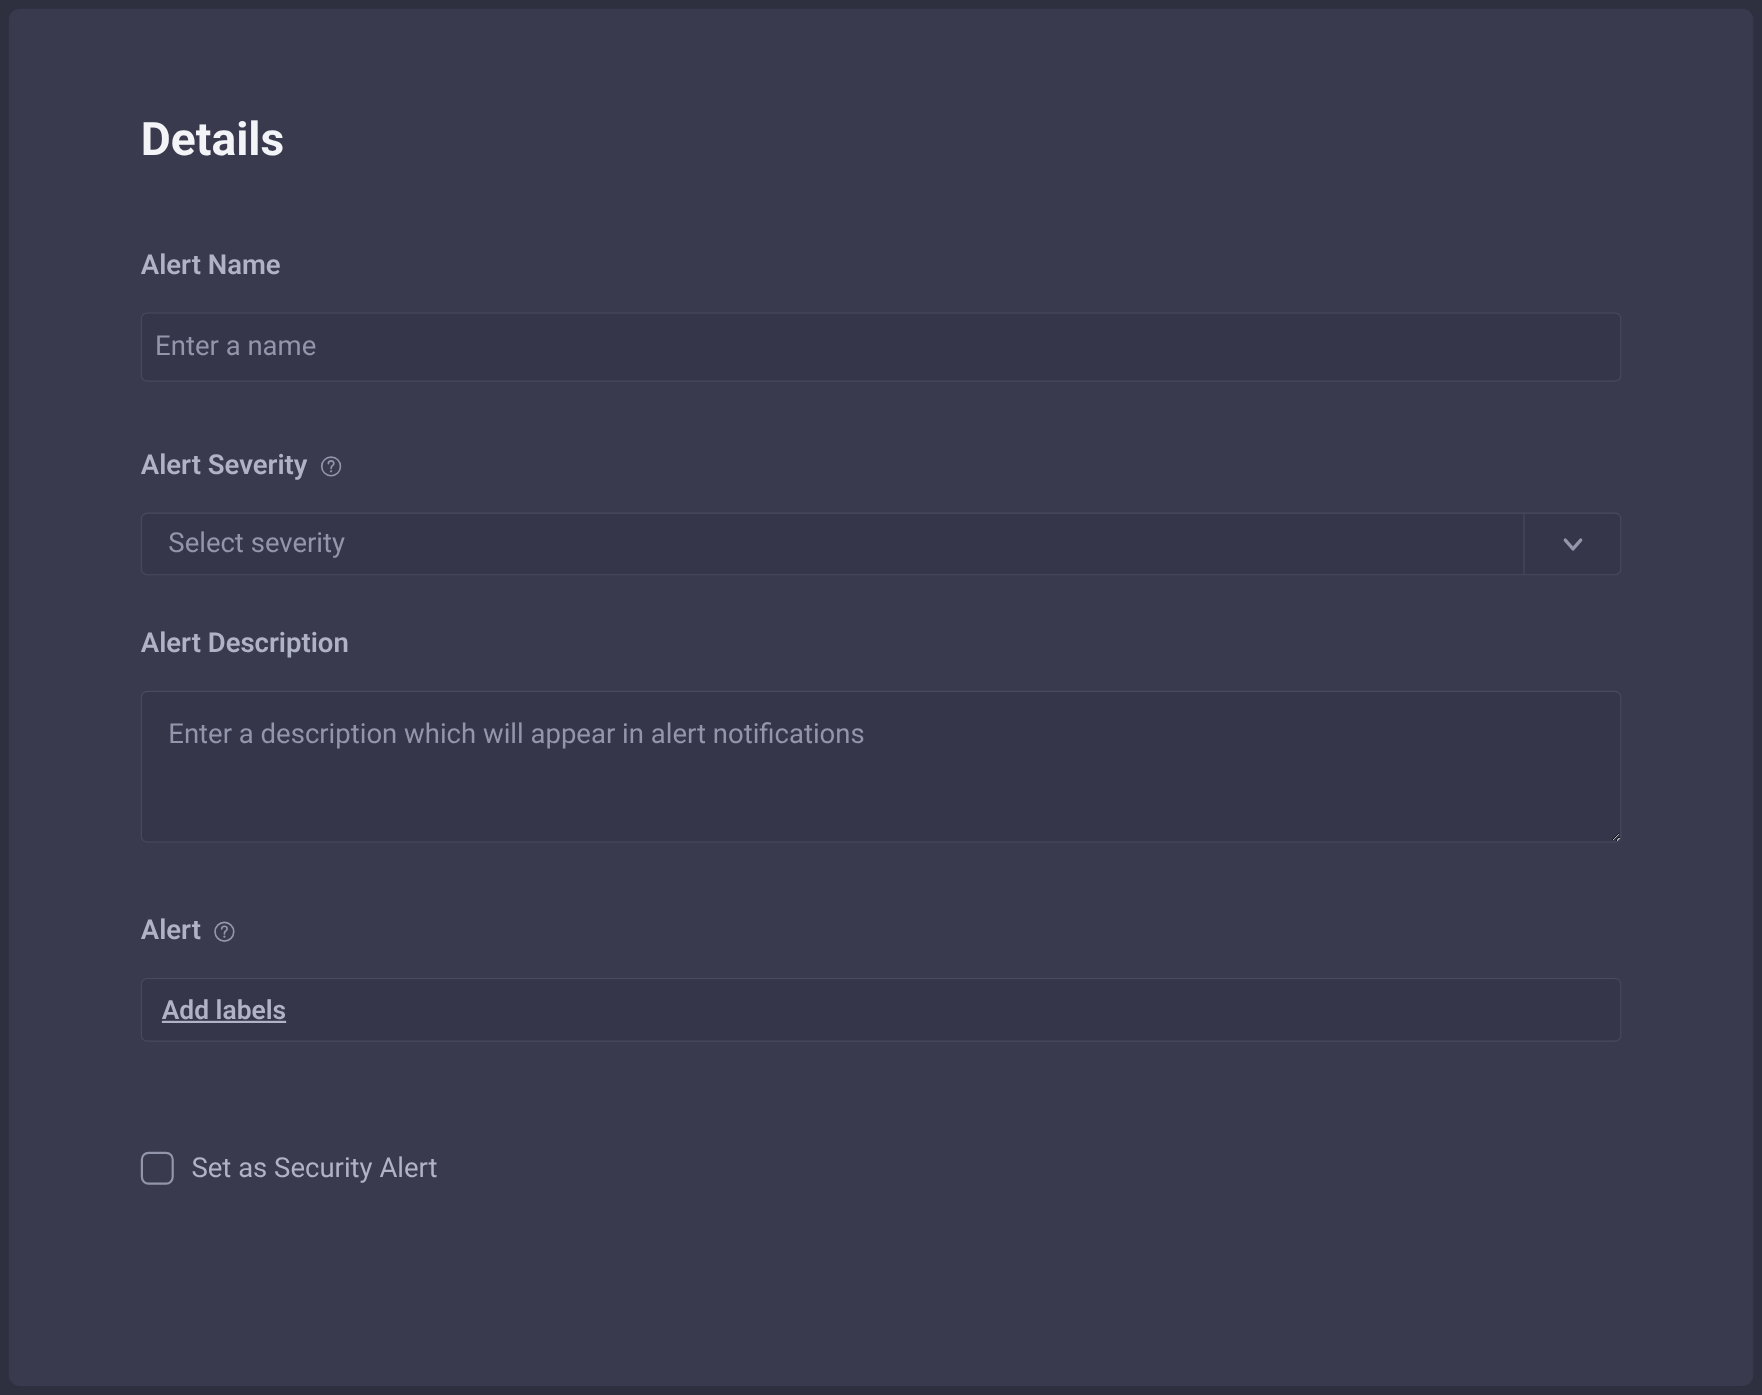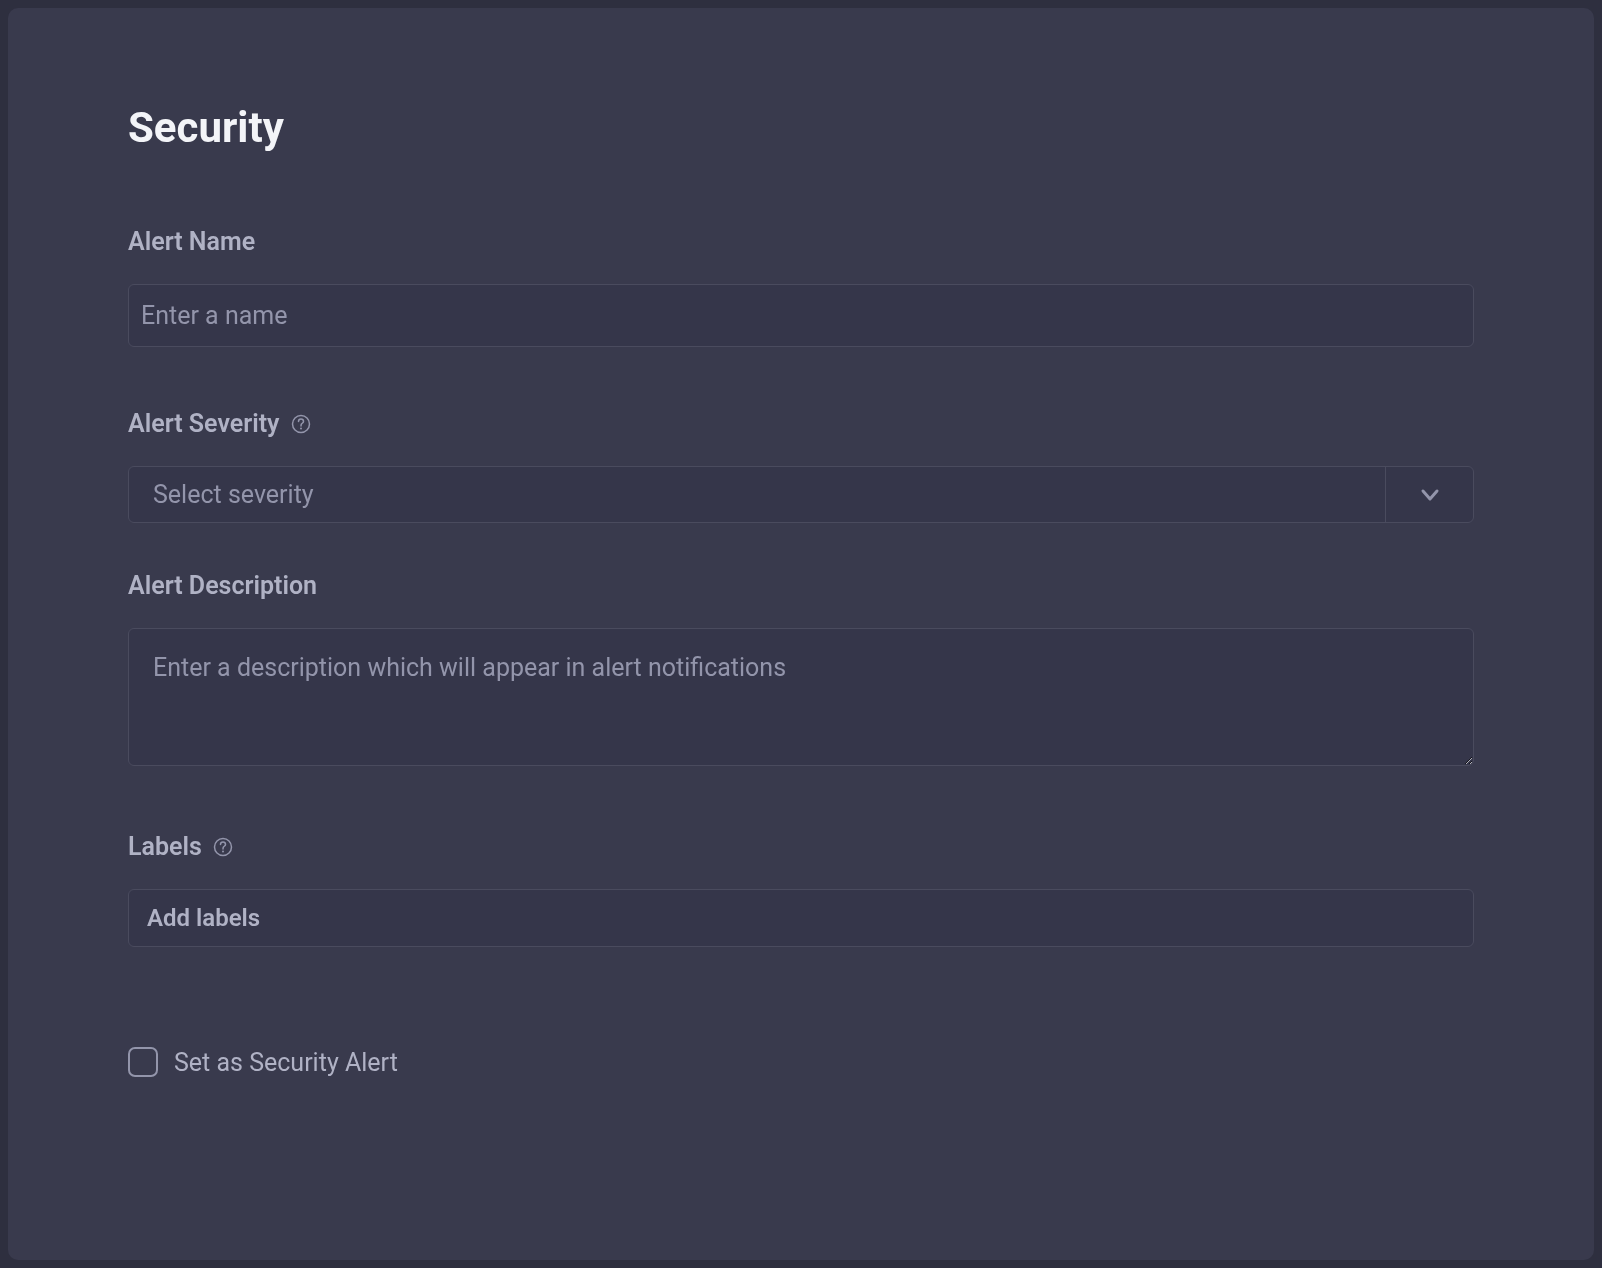--- a/index.html
+++ b/index.html
@@ -123,20 +123,21 @@
       width: 100%;
       background-color: #35364a;
       border: 1px solid #4a4b5e;
       border-radius: 6px;
       color: #b0b2c5;
       font-size: 24px;
       font-weight: 600;
       padding: 14px 18px;
       font-family: inherit;
       outline: none;
+      text-decoration: underline;
     }
     
     .labels-input::placeholder {
       color: #b0b2c5;
       font-weight: 600;
     }
     
     .help-icon {
       display: inline-flex;
       align-items: center;
@@ -164,21 +165,21 @@
     .checkbox-label {
       color: #b0b2c5;
       font-size: 25px;
       font-weight: 400;
     }
   </style>
 </head>
 <body>
 
 <div class="panel">
-  <h1 class="page-title">Security</h1>
+  <h1 class="page-title">Details</h1>
 
   <div class="field-group">
     <div class="field-label">Alert Name</div>
     <input type="text" class="text-input" placeholder="Enter a name" style="">
   </div>
 
   <div class="field-group severity">
     <div class="field-label">
       <span>Alert Severity</span>
       <span class="help-icon">
@@ -199,21 +200,21 @@
     </div>
   </div>
 
   <div class="field-group">
     <div class="field-label">Alert Description</div>
     <textarea class="textarea-input" placeholder="Enter a description which will appear in alert notifications" style=""></textarea>
   </div>
 
   <div class="field-group labels">
     <div class="field-label">
-      <span>Labels</span>
+      <span>Alert</span>
       <span class="help-icon">
         <svg width="20" height="20" viewBox="0 0 20 20" fill="none">
           <circle cx="10" cy="10" r="8.5" stroke="#9395ab" stroke-width="1.5"></circle>
           <path d="M7.5 7.5 C7.5 6 8.5 5 10 5 C11.5 5 12.5 6 12.5 7.5 C12.5 8.8 11 9.2 10.5 10 C10.2 10.5 10 11 10 12" stroke="#9395ab" stroke-width="1.5" stroke-linecap="round" fill="none"></path>
           <circle cx="10" cy="14.5" r="1" fill="#9395ab"></circle>
         </svg>
       </span>
     </div>
     <input type="text" class="labels-input" placeholder="Add labels" style="">
   </div>

